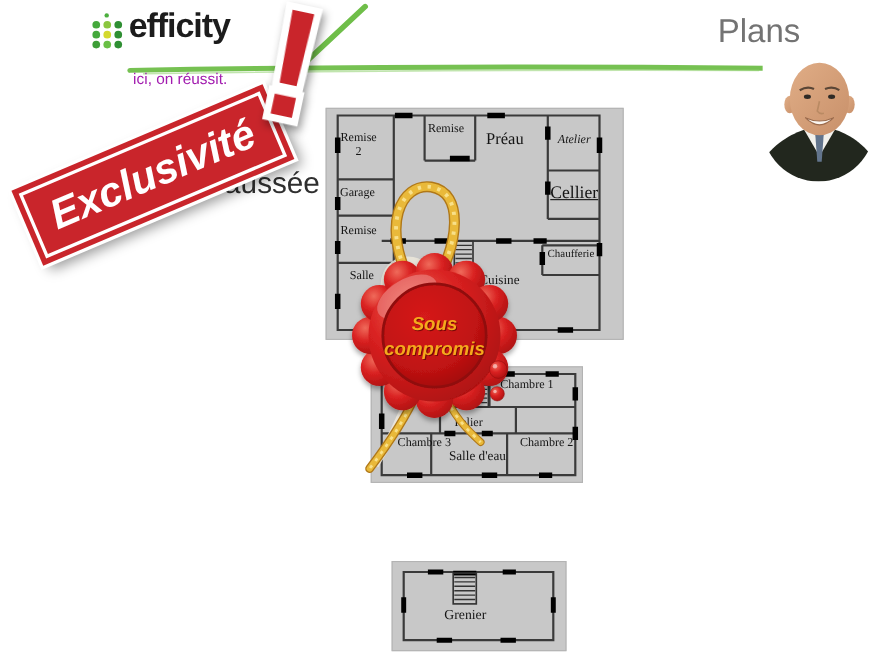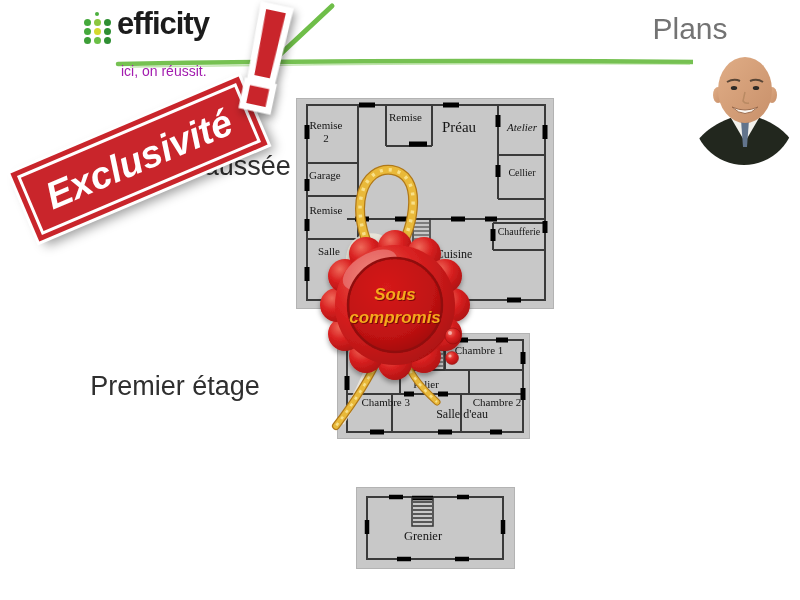--- a/index.html
+++ b/index.html
@@ -25,23 +25,23 @@
 
   
   .floor-label{position:absolute;text-align:center;color:#2f2f2f;font-size:27px;
                line-height:33px;z-index:2;}
   #lbl-rdc{left:60px;top:150px;width:250px;}
   #lbl-premier{left:50px;top:370px;width:250px;}
   #lbl-deuxieme{left:52px;top:506px;width:250px;}
 
   
   .plan{position:absolute;background:#c8c8c8;border:1px solid #b3b3b3;z-index:2;}
-  #plan-rdc{left:296px;top:98px;width:256px;height:209px;}
+  #plan-rdc{left:296px;top:98px;width:256px;height:209px;padding-left:13px;}
   #plan-premier{left:337px;top:333px;width:191px;height:104px;}
-  #plan-deuxieme{left:356px;top:487px;width:157px;height:80px;}
+  #plan-deuxieme{left:356px;top:510px;width:157px;height:80px;}
   .plan svg{position:absolute;left:0;top:0;}
   .rlabel{position:absolute;font-family:"Liberation Serif",serif;color:#151515;
           text-align:center;line-height:1.15;}
 
   
   .overlay{position:absolute;left:300px;top:160px;z-index:4;}
 
   
   .stamp{position:absolute;left:15px;top:122px;width:248px;height:74px;
          background:#c9252b;transform:rotate(-23deg);z-index:6;
@@ -106,21 +106,20 @@
       <ellipse cx="41" cy="38" rx="3.2" ry="2" fill="#2e2a26"></ellipse>
       <ellipse cx="63" cy="38" rx="3.2" ry="2" fill="#2e2a26"></ellipse>
       <path d="M52 42 L50 51 q 2 3 6 2" stroke="#b98a63" stroke-width="1.5" fill="none"></path>
       <path d="M39 57 Q 52 63 65 57 Q 52 70 39 57 Z" fill="#fbf7f2" stroke="#9c6b4c" stroke-width="1"></path>
     </svg>
   </div>
 
   <div class="floor-label" id="lbl-rdc">
     <div>Rez-de-chaussée</div>
   </div>
-  <div class="floor-label" id="lbl-premier">Premier étage</div>
 
   <div class="plan" id="plan-rdc">
     <svg width="256" height="209">
       <path d="M10 6 H248 V201 H10 Z M10 64 H61 M10 97 H61 M10 140 H61 M61 6 V140
                M89 6 V47 M89 47 H135 M135 6 V47
                M201 6 V100 M201 56 H248 M201 100 H248
                M196 124 H248 M196 124 V151 M196 151 H248 M50 120 H248" stroke="#3a3a3a" stroke-width="2" fill="none"></path>
       <path d="M62 6 H78 M146 6 H162 M10 26 V40 M10 80 V92 M10 120 V132 M10 168 V182
                M42 201 H58 M128 201 H144 M210 201 H224 M248 26 V40 M248 122 V134
                M58 120 H72 M98 120 H110 M154 120 H168 M188 120 H200 M112 45 H130
@@ -129,42 +128,42 @@
         <rect x="116" y="120" width="17" height="28" fill="none" stroke="#333" stroke-width="1.5"></rect>
         <path d="M117 124 H132 M117 128 H132 M117 132 H132 M117 136 H132 M117 140 H132 M117 144 H132" stroke="#333" stroke-width="1.2"></path>
       </g>
     </svg>
     <div class="rlabel" style="left:12px;top:20px;width:34px;font-size:11px;">Remise 2</div>
     <div class="rlabel" style="left:12px;top:70px;width:30px;font-size:11px;">Garage</div>
     <div class="rlabel" style="left:12px;top:105px;width:34px;font-size:11px;">Remise</div>
     <div class="rlabel" style="left:92px;top:12px;width:30px;font-size:11px;">Remise</div>
     <div class="rlabel" style="left:138px;top:20px;width:48px;font-size:15px;">Préau</div>
     <div class="rlabel" style="left:203px;top:22px;width:44px;font-size:11px;font-style:italic;">Atelier</div>
-    <div class="rlabel" style="left:203px;top:68px;width:44px;font-size:10px;">Cellier</div>
+    <div class="rlabel" style="left:203px;top:68px;width:44px;font-size:16px;text-decoration:underline;">Cellier</div>
     <div class="rlabel" style="left:196px;top:127px;width:52px;font-size:10px;">Chaufferie</div>
     <div class="rlabel" style="left:134px;top:149px;width:46px;font-size:12px;">Cuisine</div>
     <div class="rlabel" style="left:14px;top:146px;width:36px;font-size:11px;">Salle</div>
   </div>
 
   <div class="plan" id="plan-premier">
     <svg width="191" height="104">
       <path d="M9 6 H185 V98 H9 Z M107 6 V36 M107 36 H185
                M62 36 V60 M62 36 H131 M131 36 V60 M9 60 H185 M54 60 V98 M123 60 V98" stroke="#3a3a3a" stroke-width="2" fill="none"></path>
       <path d="M116 6 H130 M158 6 H170 M9 42 V56 M185 18 V30 M185 54 V66
                M32 98 H46 M100 98 H114 M152 98 H164 M66 60 H76 M100 60 H110" stroke="#000" stroke-width="5" fill="none"></path>
       <g>
         <rect x="92" y="16" width="14" height="20" fill="none" stroke="#333" stroke-width="1.5"></rect>
         <path d="M93 20 H105 M93 24 H105 M93 28 H105 M93 32 H105" stroke="#333" stroke-width="1.2"></path>
       </g>
     </svg>
     <div class="rlabel" style="left:110px;top:10px;width:62px;font-size:11px;">Chambre 1</div>
     <div class="rlabel" style="left:68px;top:44px;width:40px;font-size:11px;">Palier</div>
     <div class="rlabel" style="left:14px;top:62px;width:58px;font-size:11px;text-align:right;">Chambre 3</div>
     <div class="rlabel" style="left:123px;top:62px;width:72px;font-size:11px;">Chambre 2</div>
-    <div class="rlabel" style="left:78px;top:74px;width:72px;font-size:12px;text-align:right;">Salle d'eau</div>
+    <div class="rlabel" style="left:60px;top:74px;width:72px;font-size:12px;">Salle d'eau</div>
   </div>
 
   <div class="plan" id="plan-deuxieme">
     <svg width="157" height="80">
       <path d="M10 9 H146 V71 H10 Z" stroke="#3a3a3a" stroke-width="2" fill="none"></path>
       <path d="M32 9 H46 M100 9 H112 M40 71 H54 M98 71 H112 M10 32 V46 M146 32 V46 M55 10 H76" stroke="#000" stroke-width="4.5" fill="none"></path>
       <g>
         <rect x="55" y="10" width="21" height="28" fill="none" stroke="#333" stroke-width="1.5"></rect>
         <path d="M56 14 H75 M56 18 H75 M56 22 H75 M56 26 H75 M56 30 H75 M56 34 H75" stroke="#333" stroke-width="1.3"></path>
       </g>

